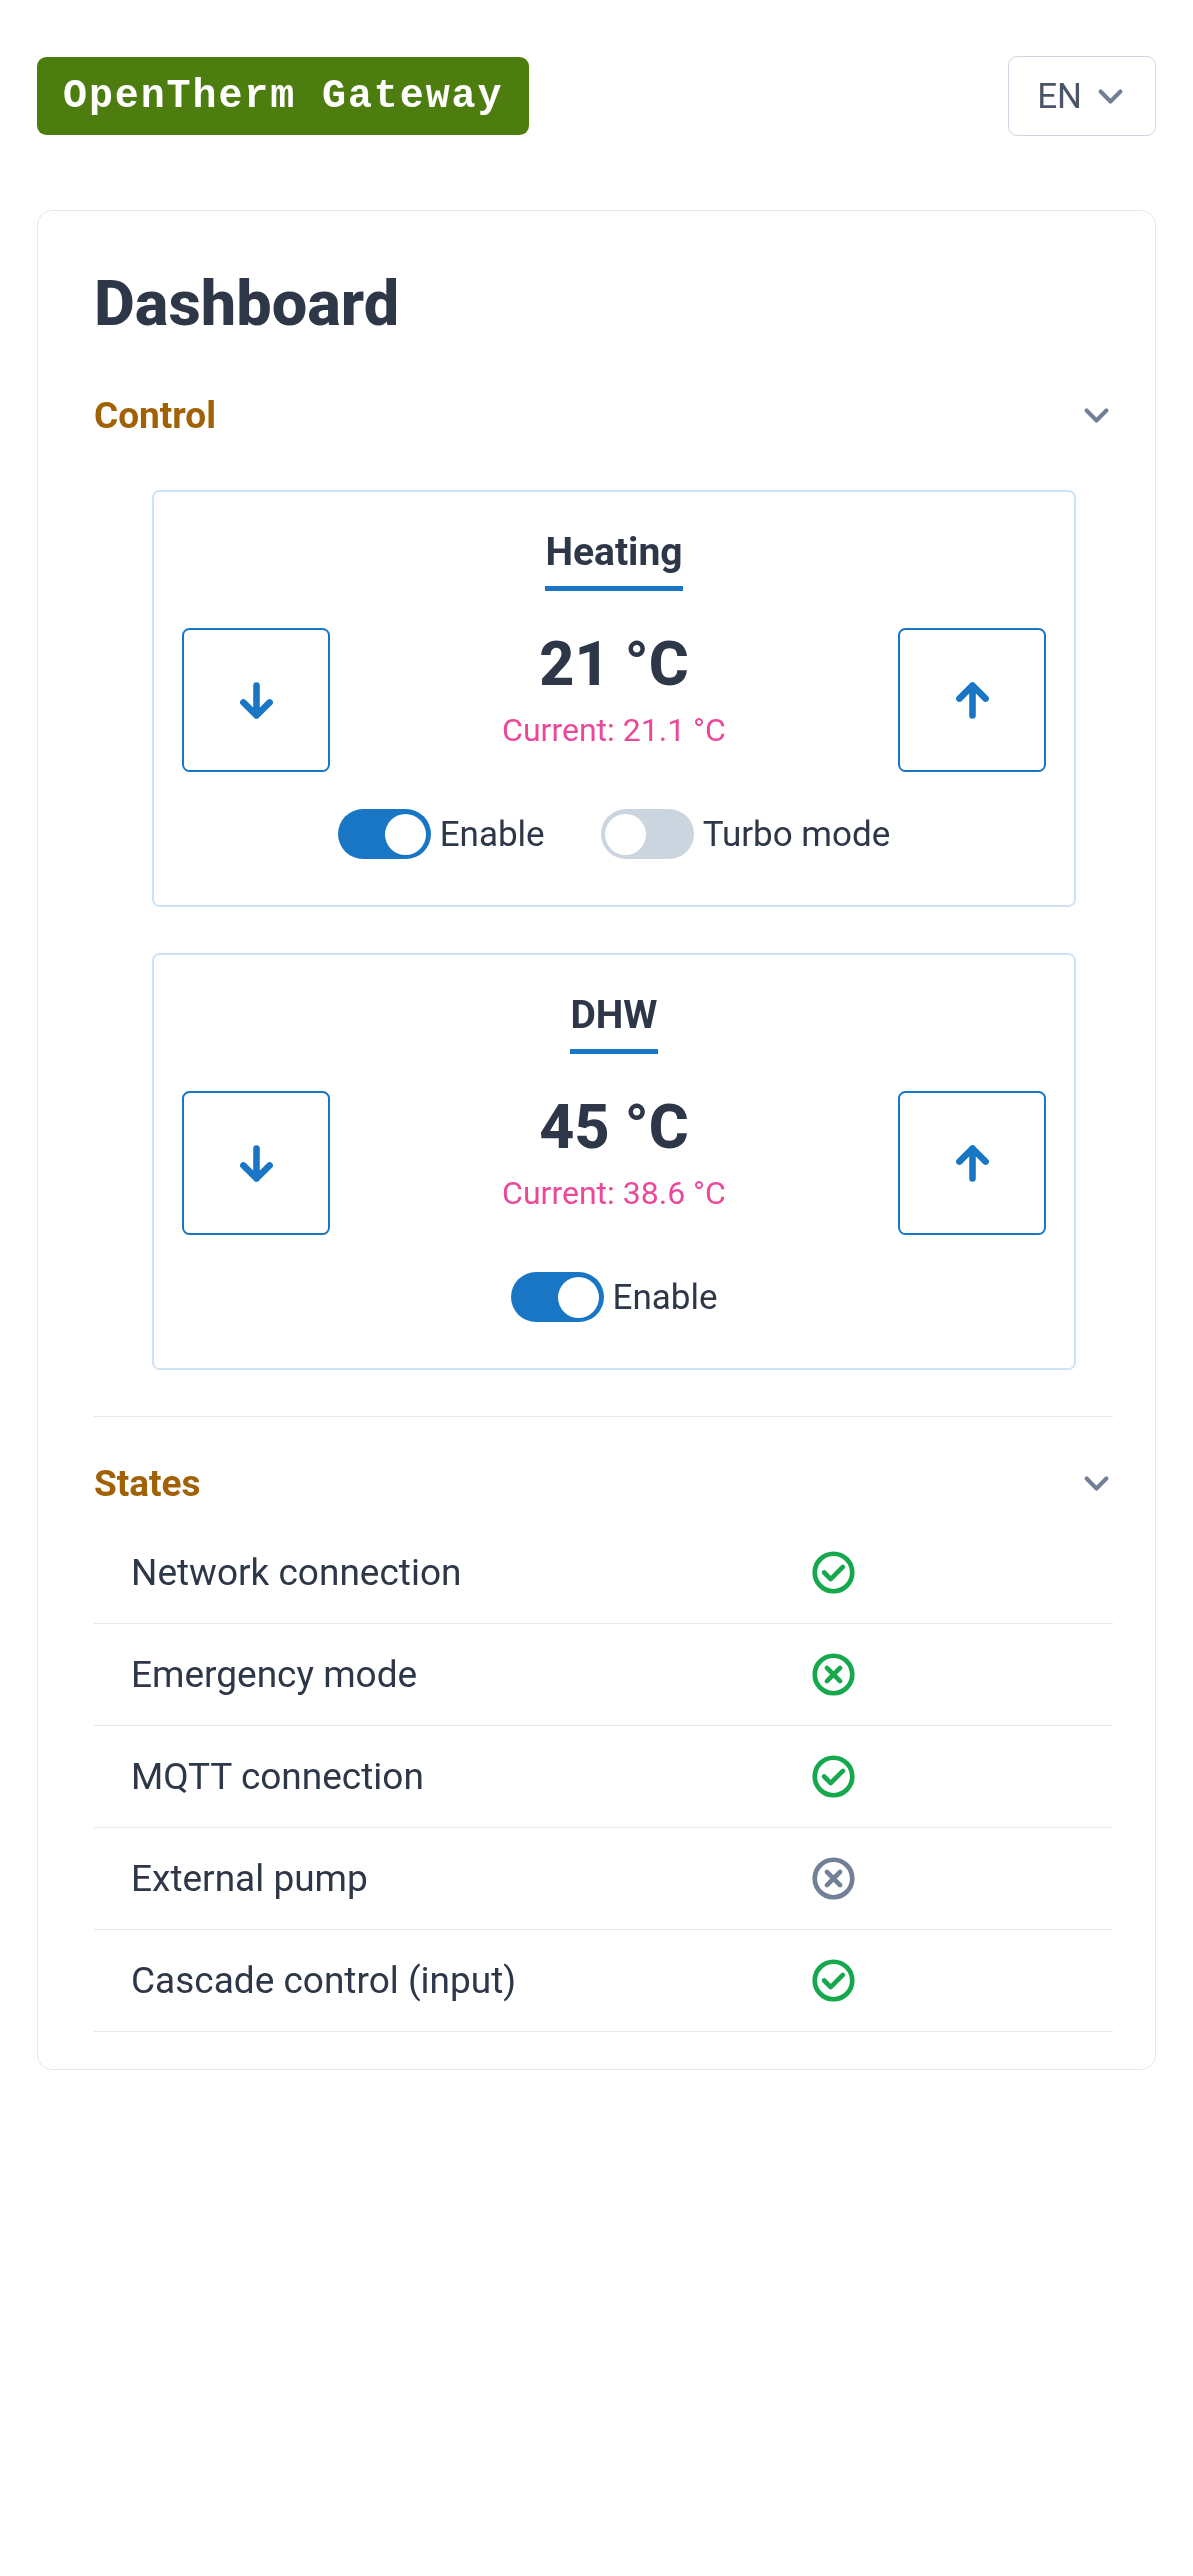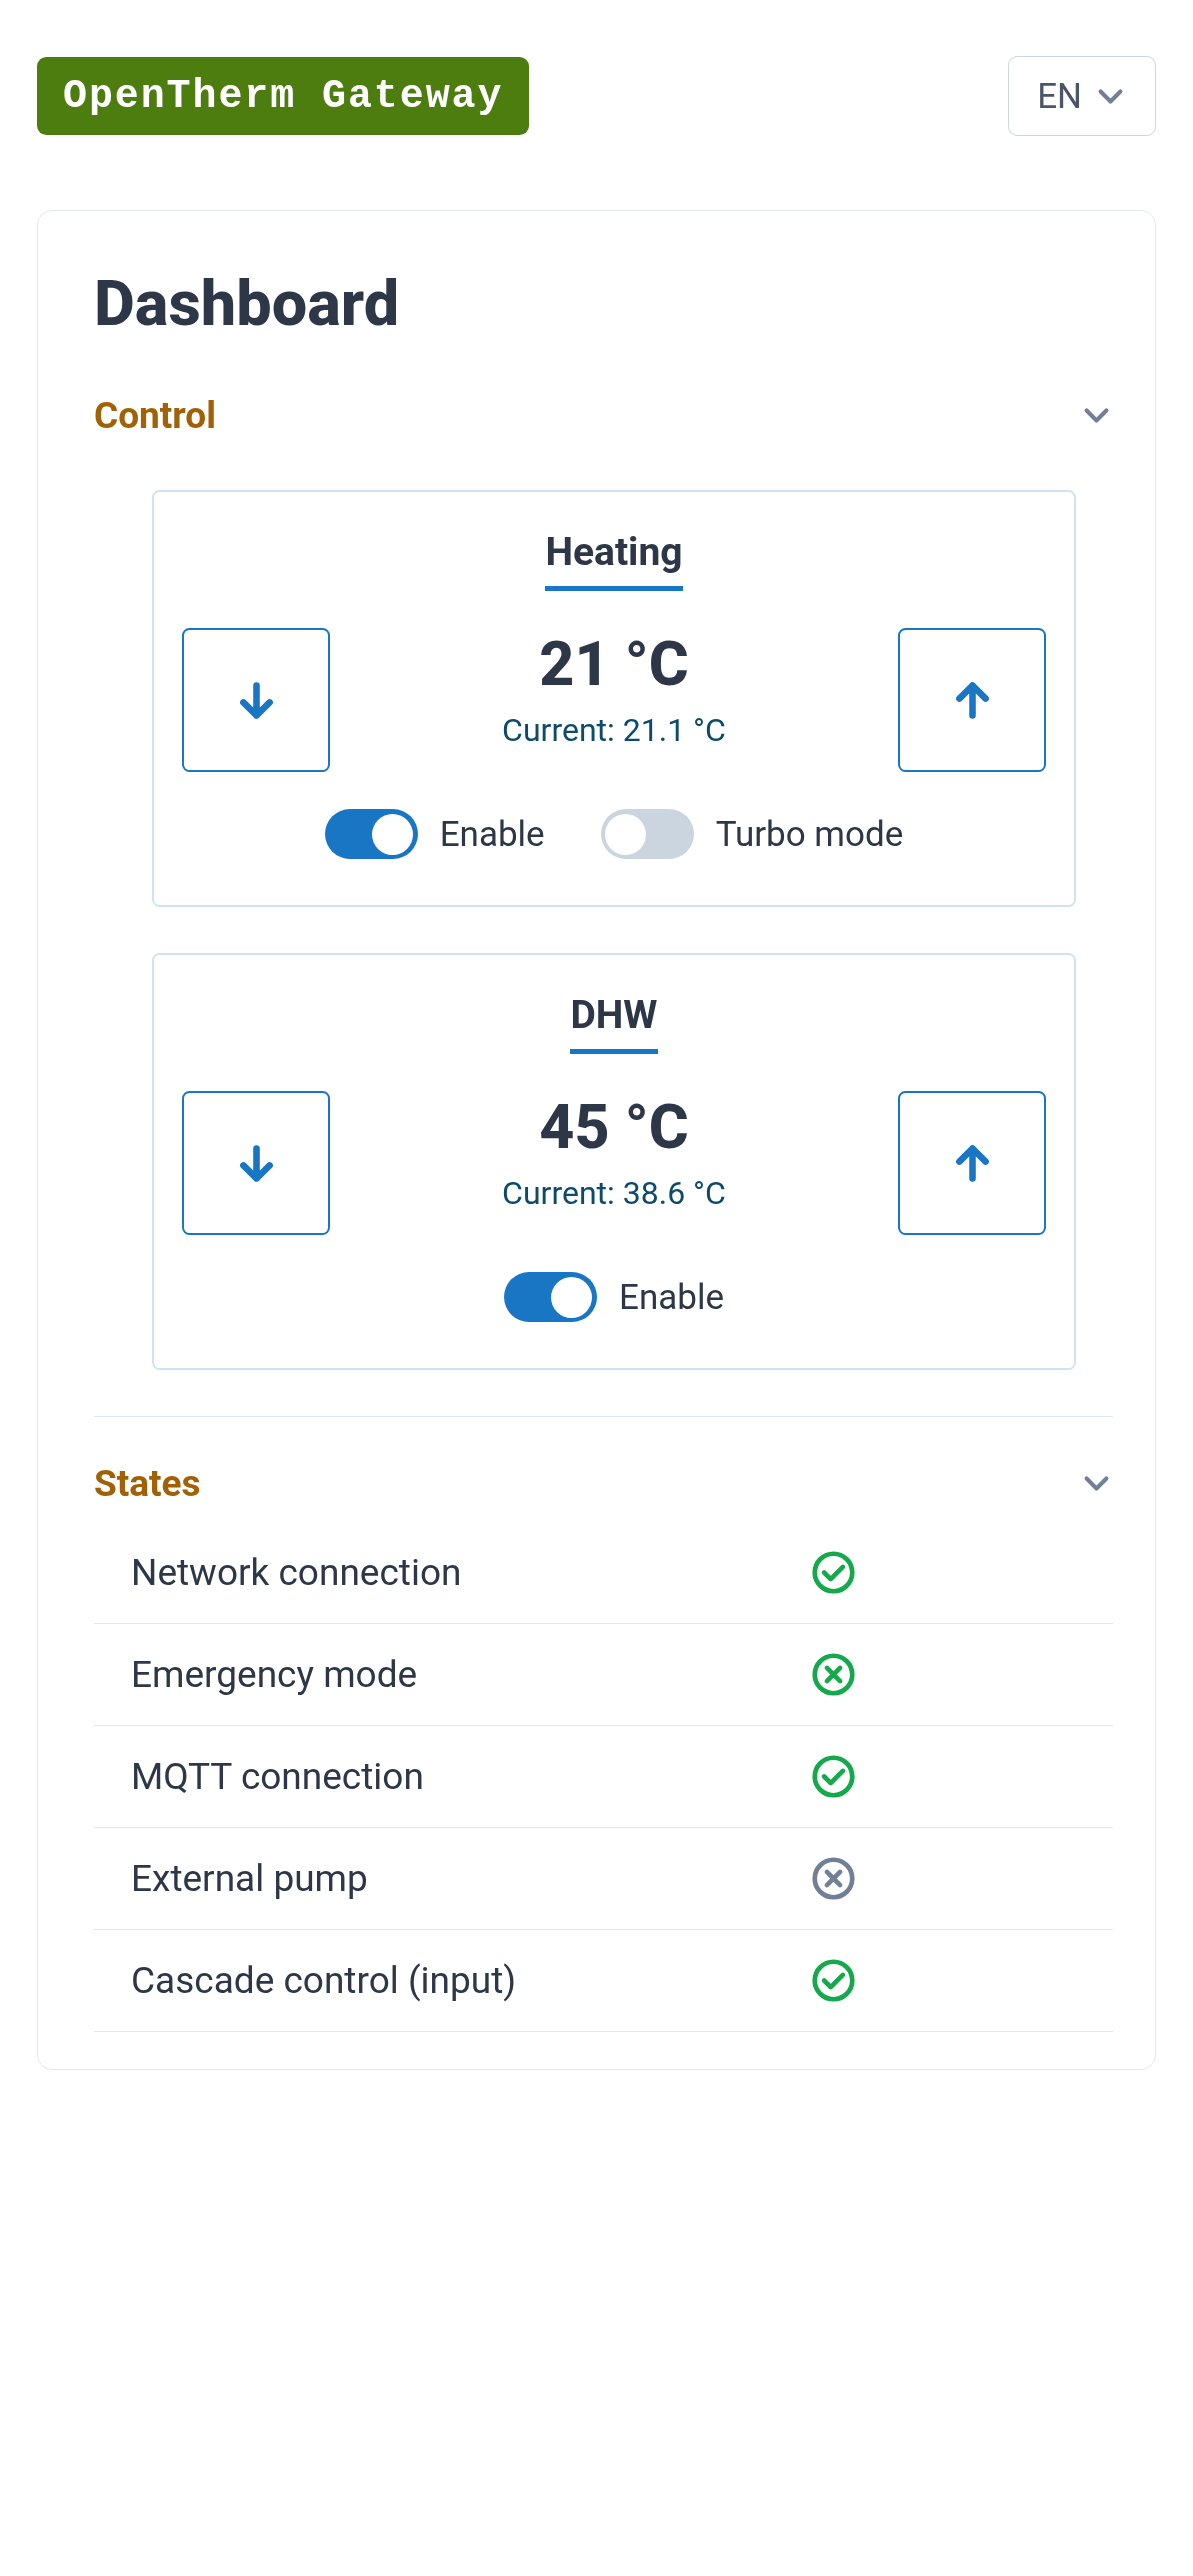--- a/index.html
+++ b/index.html
@@ -96,33 +96,33 @@
 }
 .arrow-btn svg { width: 45px; height: 45px; }
 .temp-center { text-align: center; flex: 1; }
 .temp-value {
   font-size: 61px;
   font-weight: 800;
   color: #2d3748;
 }
 .temp-current {
   font-size: 32px;
-  color: #0c4a6e;
+  color: #ec4899;
   margin-top: 11px;
 }
 .toggle-row {
   display: flex;
   align-items: center;
   justify-content: center;
   gap: 56px;
 }
 .toggle-item {
   display: flex;
   align-items: center;
-  gap: 22px;
+  gap: 9px;
 }
 .toggle {
   width: 93px;
   height: 50px;
   border-radius: 25px;
   position: relative;
   cursor: pointer;
 }
 .toggle.on { background: #1976c5; }
 .toggle.off { background: #cbd5e0; }

